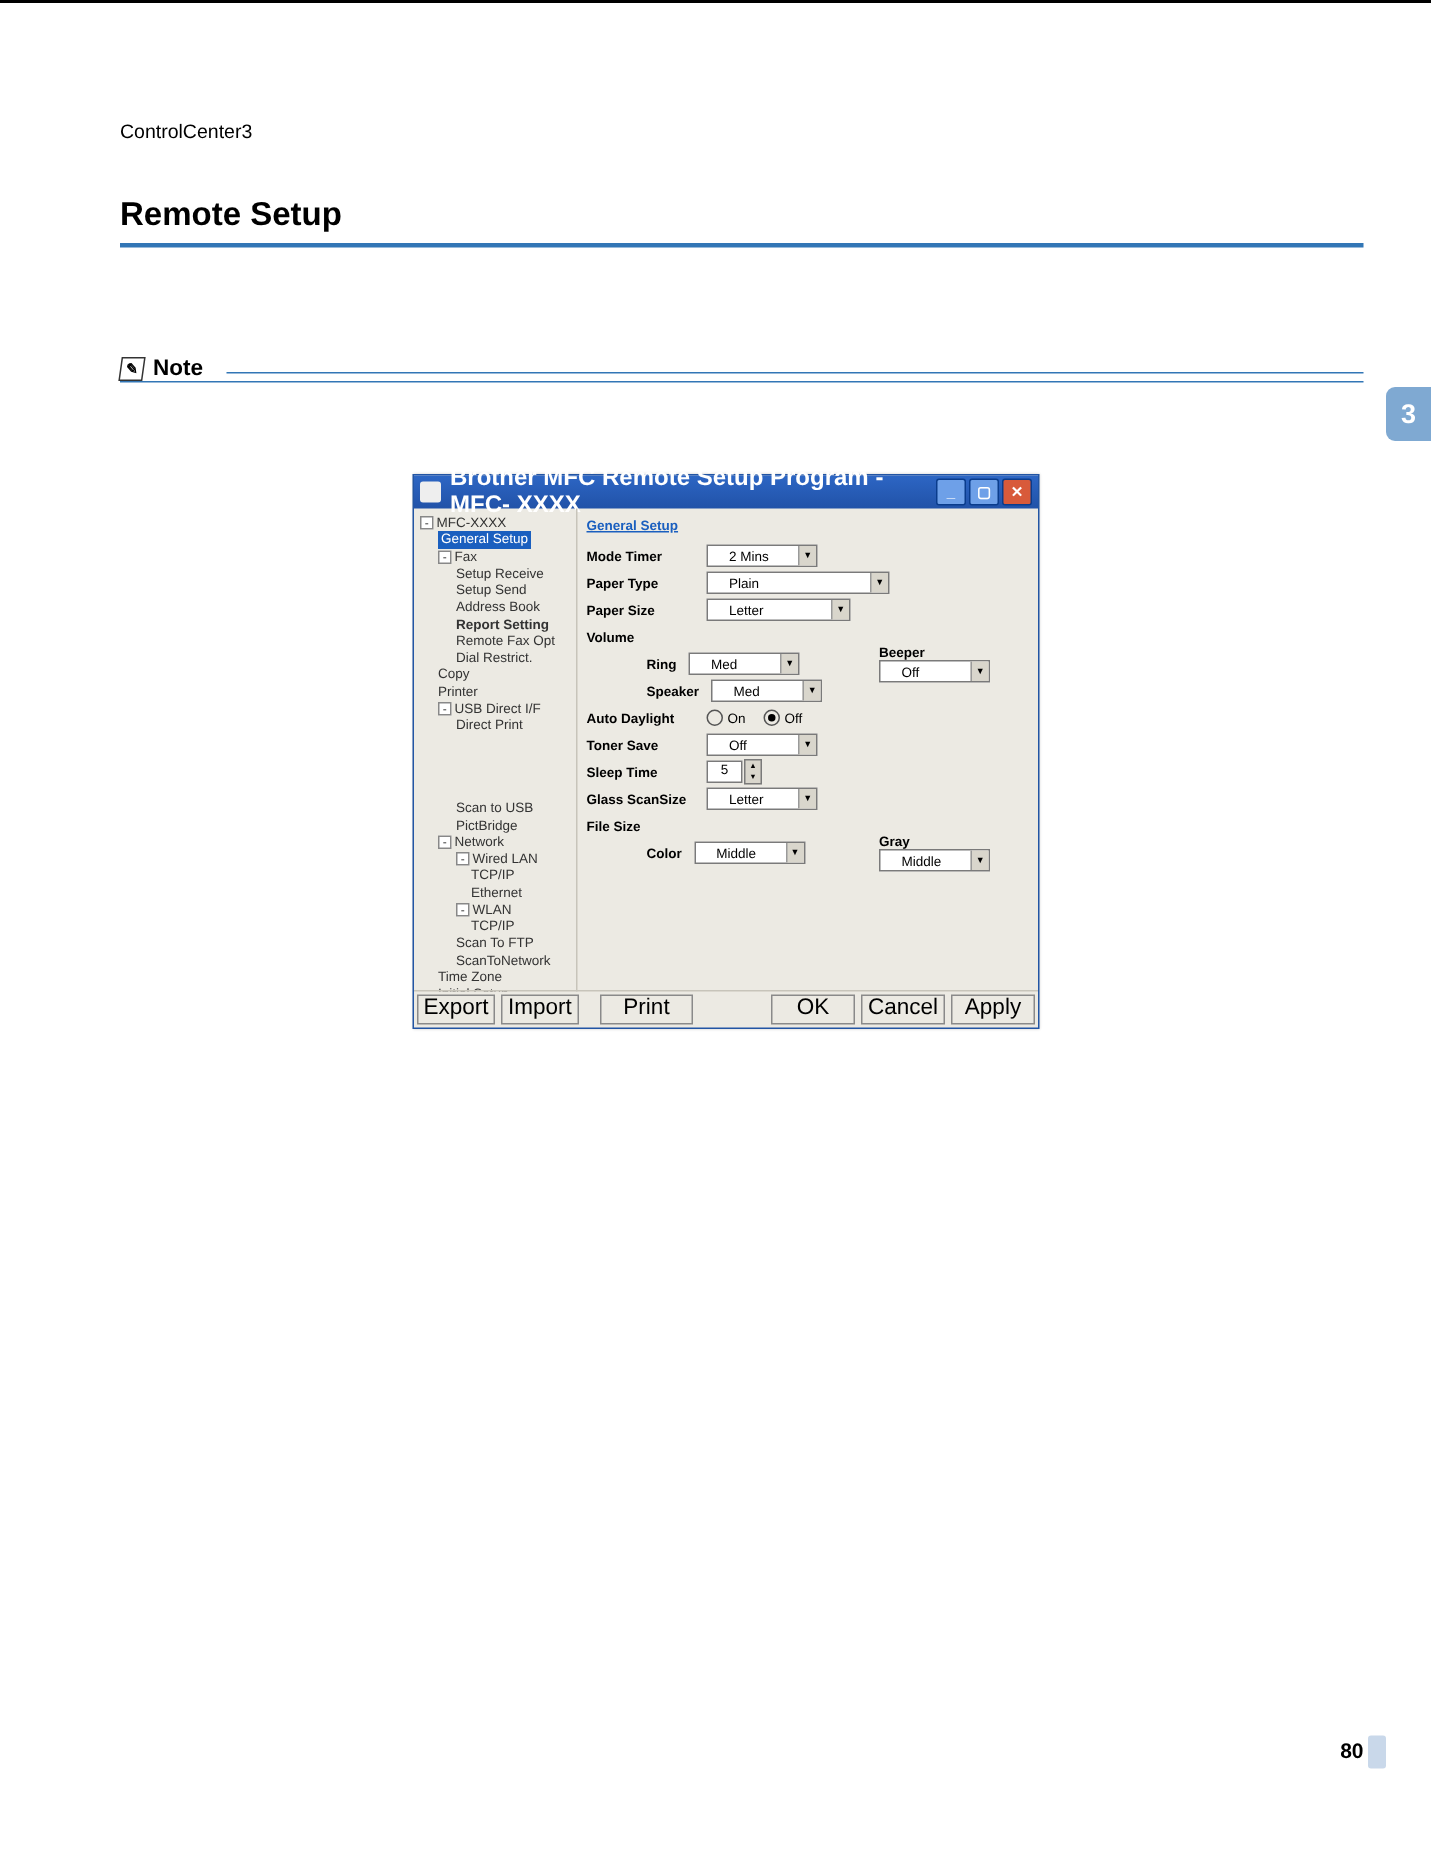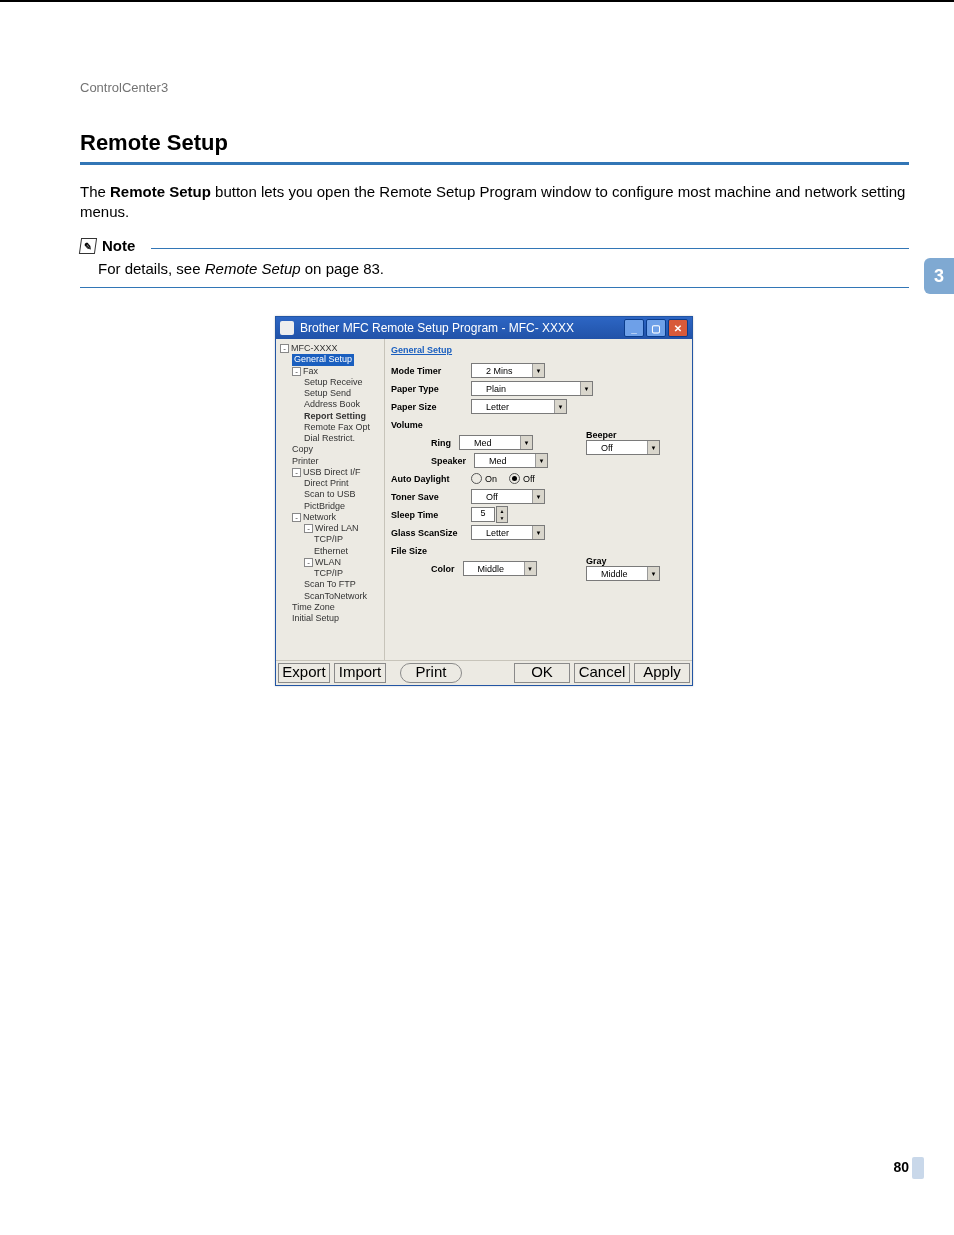--- a/index.html
+++ b/index.html
@@ -15,21 +15,21 @@
     width: 954px;
     height: 1235px;
     box-sizing: border-box;
     border-top: 2px solid #000;
   }
   .hdr {
     position: absolute;
     top: 78px;
     left: 80px;
     font-size: 13px;
-    color: #737373;
+    color: #000000;
   }
   .heading {
     position: absolute;
     top: 128px;
     left: 80px;
     right: 45px;
   }
   .heading h1 {
     margin: 0 0 6px 0;
     font-size: 22px;
@@ -133,21 +133,21 @@
     display: flex;
     align-items: center;
     padding: 0 4px;
   }
   .titlebar .app-icon {
     width: 14px; height: 14px;
     background: #eee;
     border-radius: 2px;
     margin-right: 6px;
   }
-  .titlebar .title { flex: 1; font-weight: normal; font-size: 12px; }
+  .titlebar .title { flex: 1; font-weight: bold; font-size: 16px; }
   .winbtn {
     width: 18px; height: 16px;
     margin-left: 2px;
     border: 1px solid #0a3c8c;
     border-radius: 2px;
     display: flex; align-items: center; justify-content: center;
     font-size: 10px; font-weight: bold;
   }
   .winbtn.min, .winbtn.max { background: #6ea0e8; color: #fff; }
   .winbtn.close { background: #d85a3a; color: #fff; }
@@ -286,51 +286,45 @@
     background: #eceae3;
     border: 1px solid #8a8a8a;
     font-size: 15px;
     padding: 0 0;
     width: 54px;
     text-align: center;
     line-height: 16px;
     margin: 0 2px;
   }
   .btn.small { width: 50px; }
-  .btn.print { width: 60px; margin-left: 12px; border-radius: 10px; }
+  .btn.print { width: 60px; margin-left: 12px; }
   .note-icon {
     width: 14px; height: 14px; border: 1px solid #333;
     display: inline-flex; align-items: center; justify-content: center;
     font-size: 10px; transform: skewX(-8deg);
   }
 </style>
 </head>
 <body>
 
 <div class="page">
 
   <div class="hdr">ControlCenter3</div>
 
   <div class="heading">
     <h1>Remote Setup</h1>
     <div class="rule"></div>
   </div>
 
-  <div class="intro">
-    <span>The </span><b>Remote Setup</b><span> button lets you open the Remote Setup Program window to configure most machine and network setting menus.</span>
-  </div>
 
   <div class="note">
     <div class="note-head">
       <span class="note-icon">✎</span>
       <span>Note</span>
       <span class="note-line"></span>
-    </div>
-    <div class="note-body">
-      <span>For details, see </span><i>Remote Setup</i><span> on page 83.</span>
     </div>
     <div class="note-rule"></div>
   </div>
 
   <div class="side-tab">3</div>
 
   <div class="dialog">
     <div class="titlebar">
       <div class="app-icon"></div>
       <div class="title">Brother MFC Remote Setup Program - MFC- XXXX</div>
@@ -349,21 +343,21 @@
             <div class="node" style="padding-left: 26px;"><span>Setup Receive</span></div>
             <div class="node" style="padding-left: 26px;"><span>Setup Send</span></div>
             <div class="node" style="padding-left: 26px;"><span>Address Book</span></div>
             <div class="node" style="padding-left: 26px; font-weight: bold;"><span>Report Setting</span></div>
             <div class="node" style="padding-left: 26px;"><span>Remote Fax Opt</span></div>
             <div class="node" style="padding-left: 26px;"><span>Dial Restrict.</span></div>
             <div class="node" style="padding-left: 14px;"><span>Copy</span></div>
             <div class="node" style="padding-left: 14px;"><span>Printer</span></div>
             <div class="node" style="padding-left: 14px;"><span class="tog">-</span><span>USB Direct I/F</span></div>
             <div class="node" style="padding-left: 26px;"><span>Direct Print</span></div>
-            <div class="node" style="padding-left: 26px;"><span>Scan to USB</span></div>
+            <div class="node" style="padding-left: 26px; margin-top: 44px;"><span>Scan to USB</span></div>
             <div class="node" style="padding-left: 26px;"><span>PictBridge</span></div>
             <div class="node" style="padding-left: 14px;"><span class="tog">-</span><span>Network</span></div>
             <div class="node" style="padding-left: 26px;"><span class="tog">-</span><span>Wired LAN</span></div>
             <div class="node" style="padding-left: 36px;"><span>TCP/IP</span></div>
             <div class="node" style="padding-left: 36px;"><span>Ethernet</span></div>
             <div class="node" style="padding-left: 26px;"><span class="tog">-</span><span>WLAN</span></div>
             <div class="node" style="padding-left: 36px;"><span>TCP/IP</span></div>
             <div class="node" style="padding-left: 26px;"><span>Scan To FTP</span></div>
             <div class="node" style="padding-left: 26px;"><span>ScanToNetwork</span></div>
             <div class="node" style="padding-left: 14px;"><span>Time Zone</span></div>

